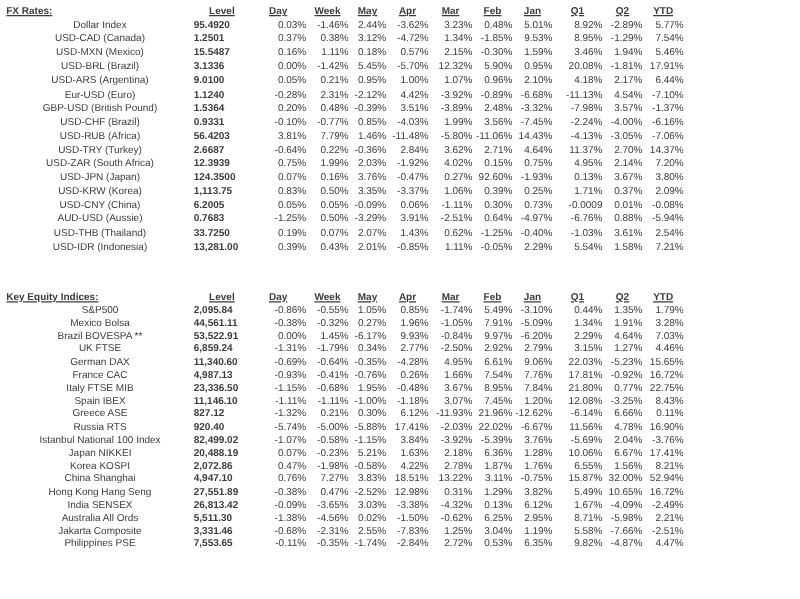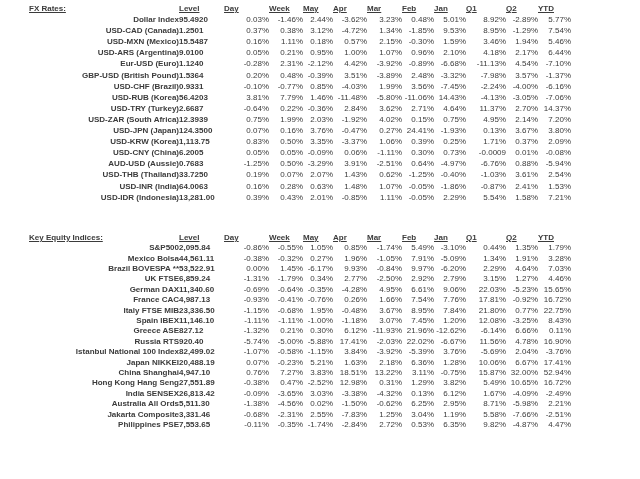--- a/index.html
+++ b/index.html
@@ -10,42 +10,41 @@
   body {
     width: 640px;
     height: 479px;
     overflow: hidden;
     font-family: "Liberation Sans", sans-serif;
     font-size: 8px;
     color: #3b3b3b;
   }
   .sheet {
     padding: 3px 0 0 5px;
-    margin-left: 24px;
   }
   table.rates {
     border-collapse: collapse;
     table-layout: fixed;
   }
   table.rates th, table.rates td {
     padding: 0;
     white-space: nowrap;
     overflow: hidden;
     vertical-align: middle;
   }
   table.rates th {
     font-weight: bold;
-    text-align: left;
+    text-align: center;
   }
   table.rates th.title {
     text-align: left;
   }
   table.rates td.label {
-    text-align: right;
-    font-weight: bold;
+    text-align: center;
+    font-weight: normal;
   }
   table.rates td.level {
     font-weight: bold;
   }
   table.rates td.num {
     text-align: right;
     font-weight: normal;
   }
   .u {
     text-decoration: underline;
@@ -134,20 +133,34 @@
           <td class="num">0.18%</td>
           <td class="num">0.57%</td>
           <td class="num">2.15%</td>
           <td class="num">-0.30%</td>
           <td class="num">1.59%</td>
           <td class="num">3.46%</td>
           <td class="num">1.94%</td>
           <td class="num">5.46%</td>
         </tr>
         <tr>
+          <td class="label">USD-BRL (Brazil)</td>
+          <td class="level">3.1336</td>
+          <td class="num">0.00%</td>
+          <td class="num">-1.42%</td>
+          <td class="num">5.45%</td>
+          <td class="num">-5.70%</td>
+          <td class="num">12.32%</td>
+          <td class="num">5.90%</td>
+          <td class="num">0.95%</td>
+          <td class="num">20.08%</td>
+          <td class="num">-1.81%</td>
+          <td class="num">17.91%</td>
+        </tr>
+        <tr>
           <td class="label">USD-ARS (Argentina)</td>
           <td class="level">9.0100</td>
           <td class="num">0.05%</td>
           <td class="num">0.21%</td>
           <td class="num">0.95%</td>
           <td class="num">1.00%</td>
           <td class="num">1.07%</td>
           <td class="num">0.96%</td>
           <td class="num">2.10%</td>
           <td class="num">4.18%</td>
@@ -190,21 +203,21 @@
           <td class="num">0.85%</td>
           <td class="num">-4.03%</td>
           <td class="num">1.99%</td>
           <td class="num">3.56%</td>
           <td class="num">-7.45%</td>
           <td class="num">-2.24%</td>
           <td class="num">-4.00%</td>
           <td class="num">-6.16%</td>
         </tr>
         <tr>
-          <td class="label">USD-RUB (Korea)</td>
+          <td class="label">USD-RUB (Africa)</td>
           <td class="level">56.4203</td>
           <td class="num">3.81%</td>
           <td class="num">7.79%</td>
           <td class="num">1.46%</td>
           <td class="num">-11.48%</td>
           <td class="num">-5.80%</td>
           <td class="num">-11.06%</td>
           <td class="num">14.43%</td>
           <td class="num">-4.13%</td>
           <td class="num">-3.05%</td>
@@ -239,21 +252,21 @@
           <td class="num">7.20%</td>
         </tr>
         <tr>
           <td class="label">USD-JPN (Japan)</td>
           <td class="level">124.3500</td>
           <td class="num">0.07%</td>
           <td class="num">0.16%</td>
           <td class="num">3.76%</td>
           <td class="num">-0.47%</td>
           <td class="num">0.27%</td>
-          <td class="num">24.41%</td>
+          <td class="num">92.60%</td>
           <td class="num">-1.93%</td>
           <td class="num">0.13%</td>
           <td class="num">3.67%</td>
           <td class="num">3.80%</td>
         </tr>
         <tr>
           <td class="label">USD-KRW (Korea)</td>
           <td class="level">1,113.75</td>
           <td class="num">0.83%</td>
           <td class="num">0.50%</td>
@@ -300,34 +313,20 @@
           <td class="num">0.19%</td>
           <td class="num">0.07%</td>
           <td class="num">2.07%</td>
           <td class="num">1.43%</td>
           <td class="num">0.62%</td>
           <td class="num">-1.25%</td>
           <td class="num">-0.40%</td>
           <td class="num">-1.03%</td>
           <td class="num">3.61%</td>
           <td class="num">2.54%</td>
-        </tr>
-        <tr>
-          <td class="label">USD-INR (India)</td>
-          <td class="level">64.0063</td>
-          <td class="num">0.16%</td>
-          <td class="num">0.28%</td>
-          <td class="num">0.63%</td>
-          <td class="num">1.48%</td>
-          <td class="num">1.07%</td>
-          <td class="num">-0.05%</td>
-          <td class="num">-1.86%</td>
-          <td class="num">-0.87%</td>
-          <td class="num">2.41%</td>
-          <td class="num">1.53%</td>
         </tr>
         <tr>
           <td class="label">USD-IDR (Indonesia)</td>
           <td class="level">13,281.00</td>
           <td class="num">0.39%</td>
           <td class="num">0.43%</td>
           <td class="num">2.01%</td>
           <td class="num">-0.85%</td>
           <td class="num">1.11%</td>
           <td class="num">-0.05%</td>
@@ -532,20 +531,34 @@
           <td class="num">5.21%</td>
           <td class="num">1.63%</td>
           <td class="num">2.18%</td>
           <td class="num">6.36%</td>
           <td class="num">1.28%</td>
           <td class="num">10.06%</td>
           <td class="num">6.67%</td>
           <td class="num">17.41%</td>
         </tr>
         <tr>
+          <td class="label">Korea KOSPI</td>
+          <td class="level">2,072.86</td>
+          <td class="num">0.47%</td>
+          <td class="num">-1.98%</td>
+          <td class="num">-0.58%</td>
+          <td class="num">4.22%</td>
+          <td class="num">2.78%</td>
+          <td class="num">1.87%</td>
+          <td class="num">1.76%</td>
+          <td class="num">6.55%</td>
+          <td class="num">1.56%</td>
+          <td class="num">8.21%</td>
+        </tr>
+        <tr>
           <td class="label">China Shanghai</td>
           <td class="level">4,947.10</td>
           <td class="num">0.76%</td>
           <td class="num">7.27%</td>
           <td class="num">3.83%</td>
           <td class="num">18.51%</td>
           <td class="num">13.22%</td>
           <td class="num">3.11%</td>
           <td class="num">-0.75%</td>
           <td class="num">15.87%</td>

